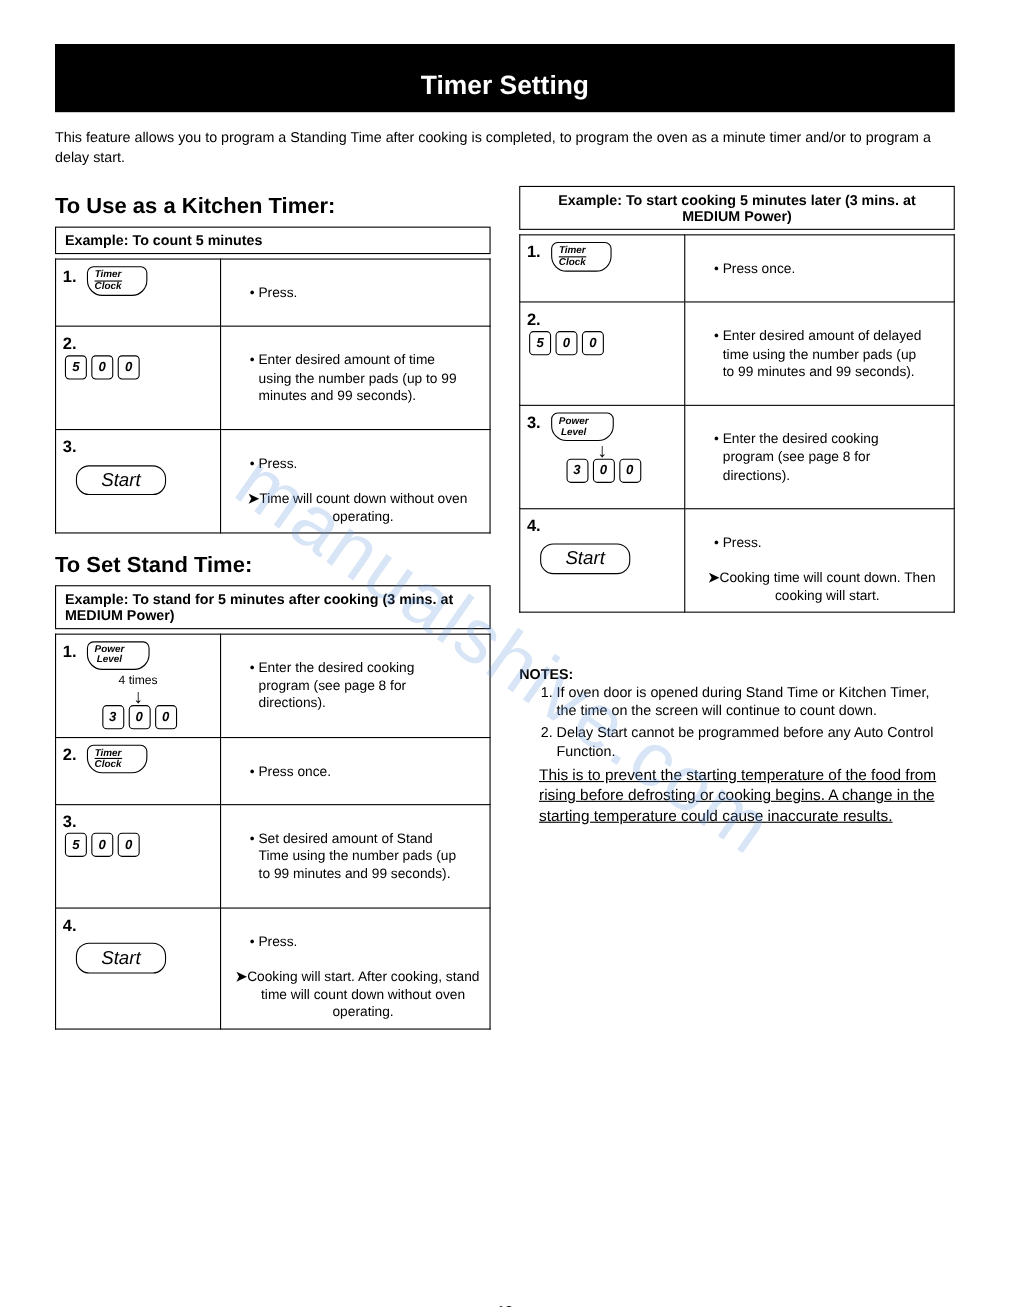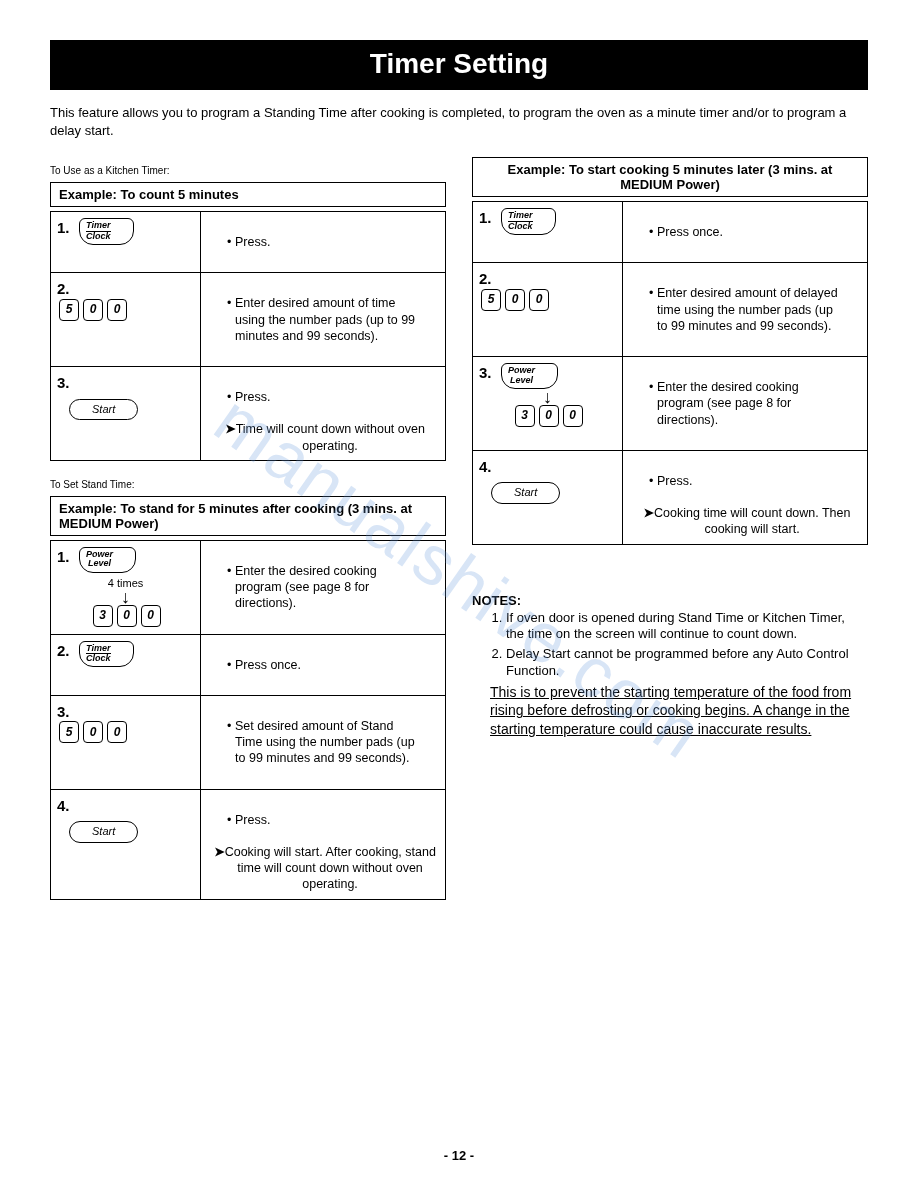--- a/index.html
+++ b/index.html
@@ -9,29 +9,29 @@
     margin: 0;
     padding: 40px 50px;
     width: 918px;
     position: relative;
     font-size: 13px;
   }
   .title-bar {
     background: #000;
     color: #fff;
     text-align: center;
-    font-size: 28px;
+    font-size: 24px;
     font-weight: bold;
-    padding: 8px 0 10px 0;
+    padding: 24px 0 10px 0;
     margin-bottom: 14px;
   }
   .intro { margin: 0 0 18px 0; font-size: 13px; line-height: 1.35; }
   .columns { display: flex; gap: 26px; }
   .col { flex: 1; min-width: 0; }
-  .section-title { font-weight: normal; font-size: 10px; margin: 8px 0 6px 0; }
+  .section-title { font-weight: bold; font-size: 20px; margin: 8px 0 6px 0; }
   .example-box {
     border: 1.5px solid #000;
     padding: 4px 8px;
     font-weight: bold;
     font-size: 13px;
     margin-bottom: 4px;
     text-align: left;
   }
   table.steps {
     border-collapse: collapse;
@@ -57,21 +57,21 @@
     font-style: italic;
     font-weight: bold;
     text-align: center;
     line-height: 1.05;
     vertical-align: middle;
     margin-left: 2px;
   }
   .btn-start {
     border-radius: 12px;
     padding: 4px 22px;
-    font-size: 11px;
+    font-size: 17px;
     font-style: italic;
     font-weight: normal;
   }
   .btn-timer .top { border-bottom: 1px solid #000; }
   .numpad {
     display: inline-flex;
     gap: 4px;
     vertical-align: middle;
     margin-left: 2px;
   }

